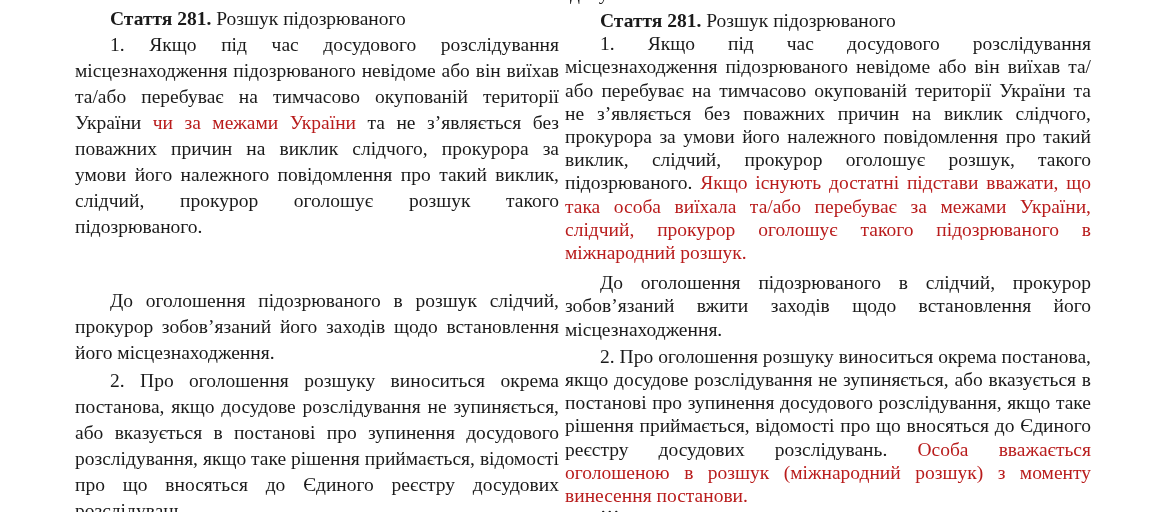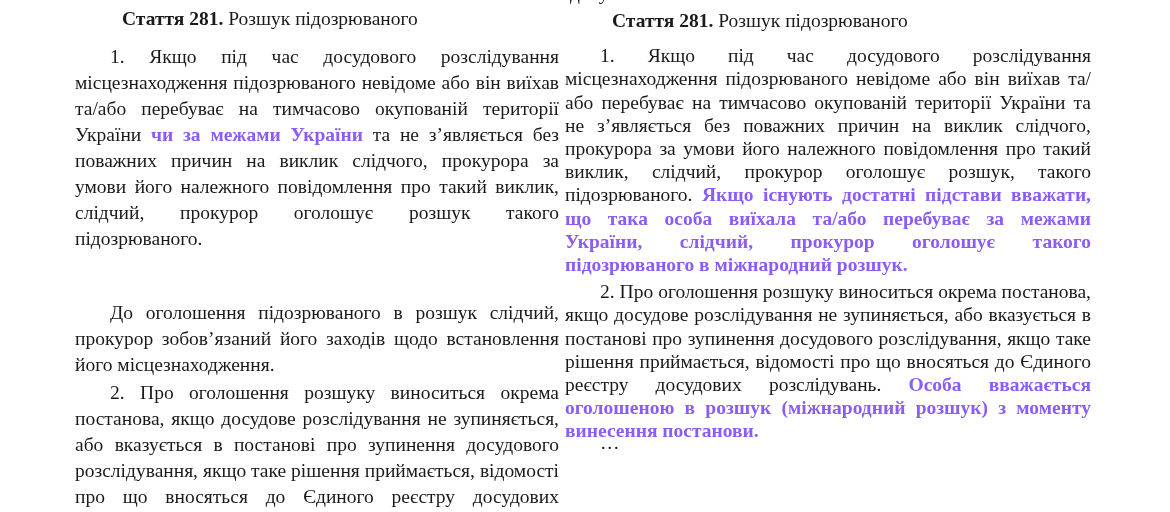--- a/index.html
+++ b/index.html
@@ -7,27 +7,27 @@
     position:relative;
     width:1170px;height:512px;
     background:#ffffff;
     overflow:hidden;
     font-family:"Liberation Serif", serif;
     color:#1a1a1a;
   }
   .col{position:absolute;top:0;text-align:justify;}
   .col-left{left:75px;width:484px;font-size:19.5px;line-height:26px;}
   .col-right{left:565px;width:526px;font-size:19.5px;line-height:23.2px;}
-  .heading{margin:12px;font-size:inherit;line-height:inherit;font-weight:normal;
+  .heading{margin:0;font-size:inherit;line-height:inherit;font-weight:normal;
            text-indent:35px;text-align:left;white-space:nowrap;}
   .heading b{font-weight:bold;}
   .col-left .heading{margin-top:6px;}
   .col-right .heading{margin-top:9px;}
   .para{margin:0;text-indent:35px;}
-  .para b{font-weight:bold;color:#8b5cf6;}
+  .para b{font-weight:normal;color:#b91c1c;}
   .col-left .p2{margin-top:48px;}
   .col-left .p3{margin-top:2px;}
   .col-right .p2{margin-top:7px;}
   .col-right .p3{margin-top:4px;}
   .ellipsis{text-align:left;text-indent:35px;letter-spacing:1px;}
   .col-right .ellipsis{margin-top:-6px;line-height:12px;}
   .clip-frag{position:absolute;left:570px;top:0;width:60px;height:5px;overflow:hidden;}
   .clip-frag span{display:block;margin-top:-16px;font-size:19.5px;line-height:20px;
                   word-spacing:14px;color:#1a1a1a;}
 </style>
@@ -49,19 +49,20 @@
 
     <p class="para p3">2. Про оголошення розшуку виноситься окрема постанова, якщо досудове розслідування не зупиняється, або вказується в постанові про зупинення досудового розслідування, якщо таке рішення приймається, відомості про що вносяться до Єдиного реєстру досудових розслідувань.</p>
 
   </section>
 
   <section class="col col-right">
     <h2 class="heading"><b>Стаття 281.</b><span> Розшук підозрюваного</span></h2>
 
     <p class="para p1"><span>1. Якщо під час досудового розслідування місцезнаходження підозрюваного невідоме або він виїхав та/або перебуває на тимчасово окупованій території України та не з’являється без поважних причин на виклик слідчого, прокурора за умови його належного повідомлення про такий виклик, слідчий, прокурор оголошує розшук, такого підозрюваного. </span><b>Якщо існують достатні підстави вважати, що така особа виїхала та/або перебуває за межами України, слідчий, прокурор оголошує такого підозрюваного в міжнародний розшук.</b></p>
 
+    <p class="para p2">До оголошення підозрюваного в слідчий, прокурор зобов’язаний вжити заходів щодо встановлення його місцезнаходження.</p>
 
     <p class="para p3"><span>2. Про оголошення розшуку виноситься окрема постанова, якщо досудове розслідування не зупиняється, або вказується в постанові про зупинення досудового розслідування, якщо таке рішення приймається, відомості про що вносяться до Єдиного реєстру досудових розслідувань. </span><b>Особа вважається оголошеною в розшук (міжнародний розшук) з моменту винесення постанови.</b></p>
 
     <div class="ellipsis">…</div>
   </section>
 
 </div>
 
 </body></html>

